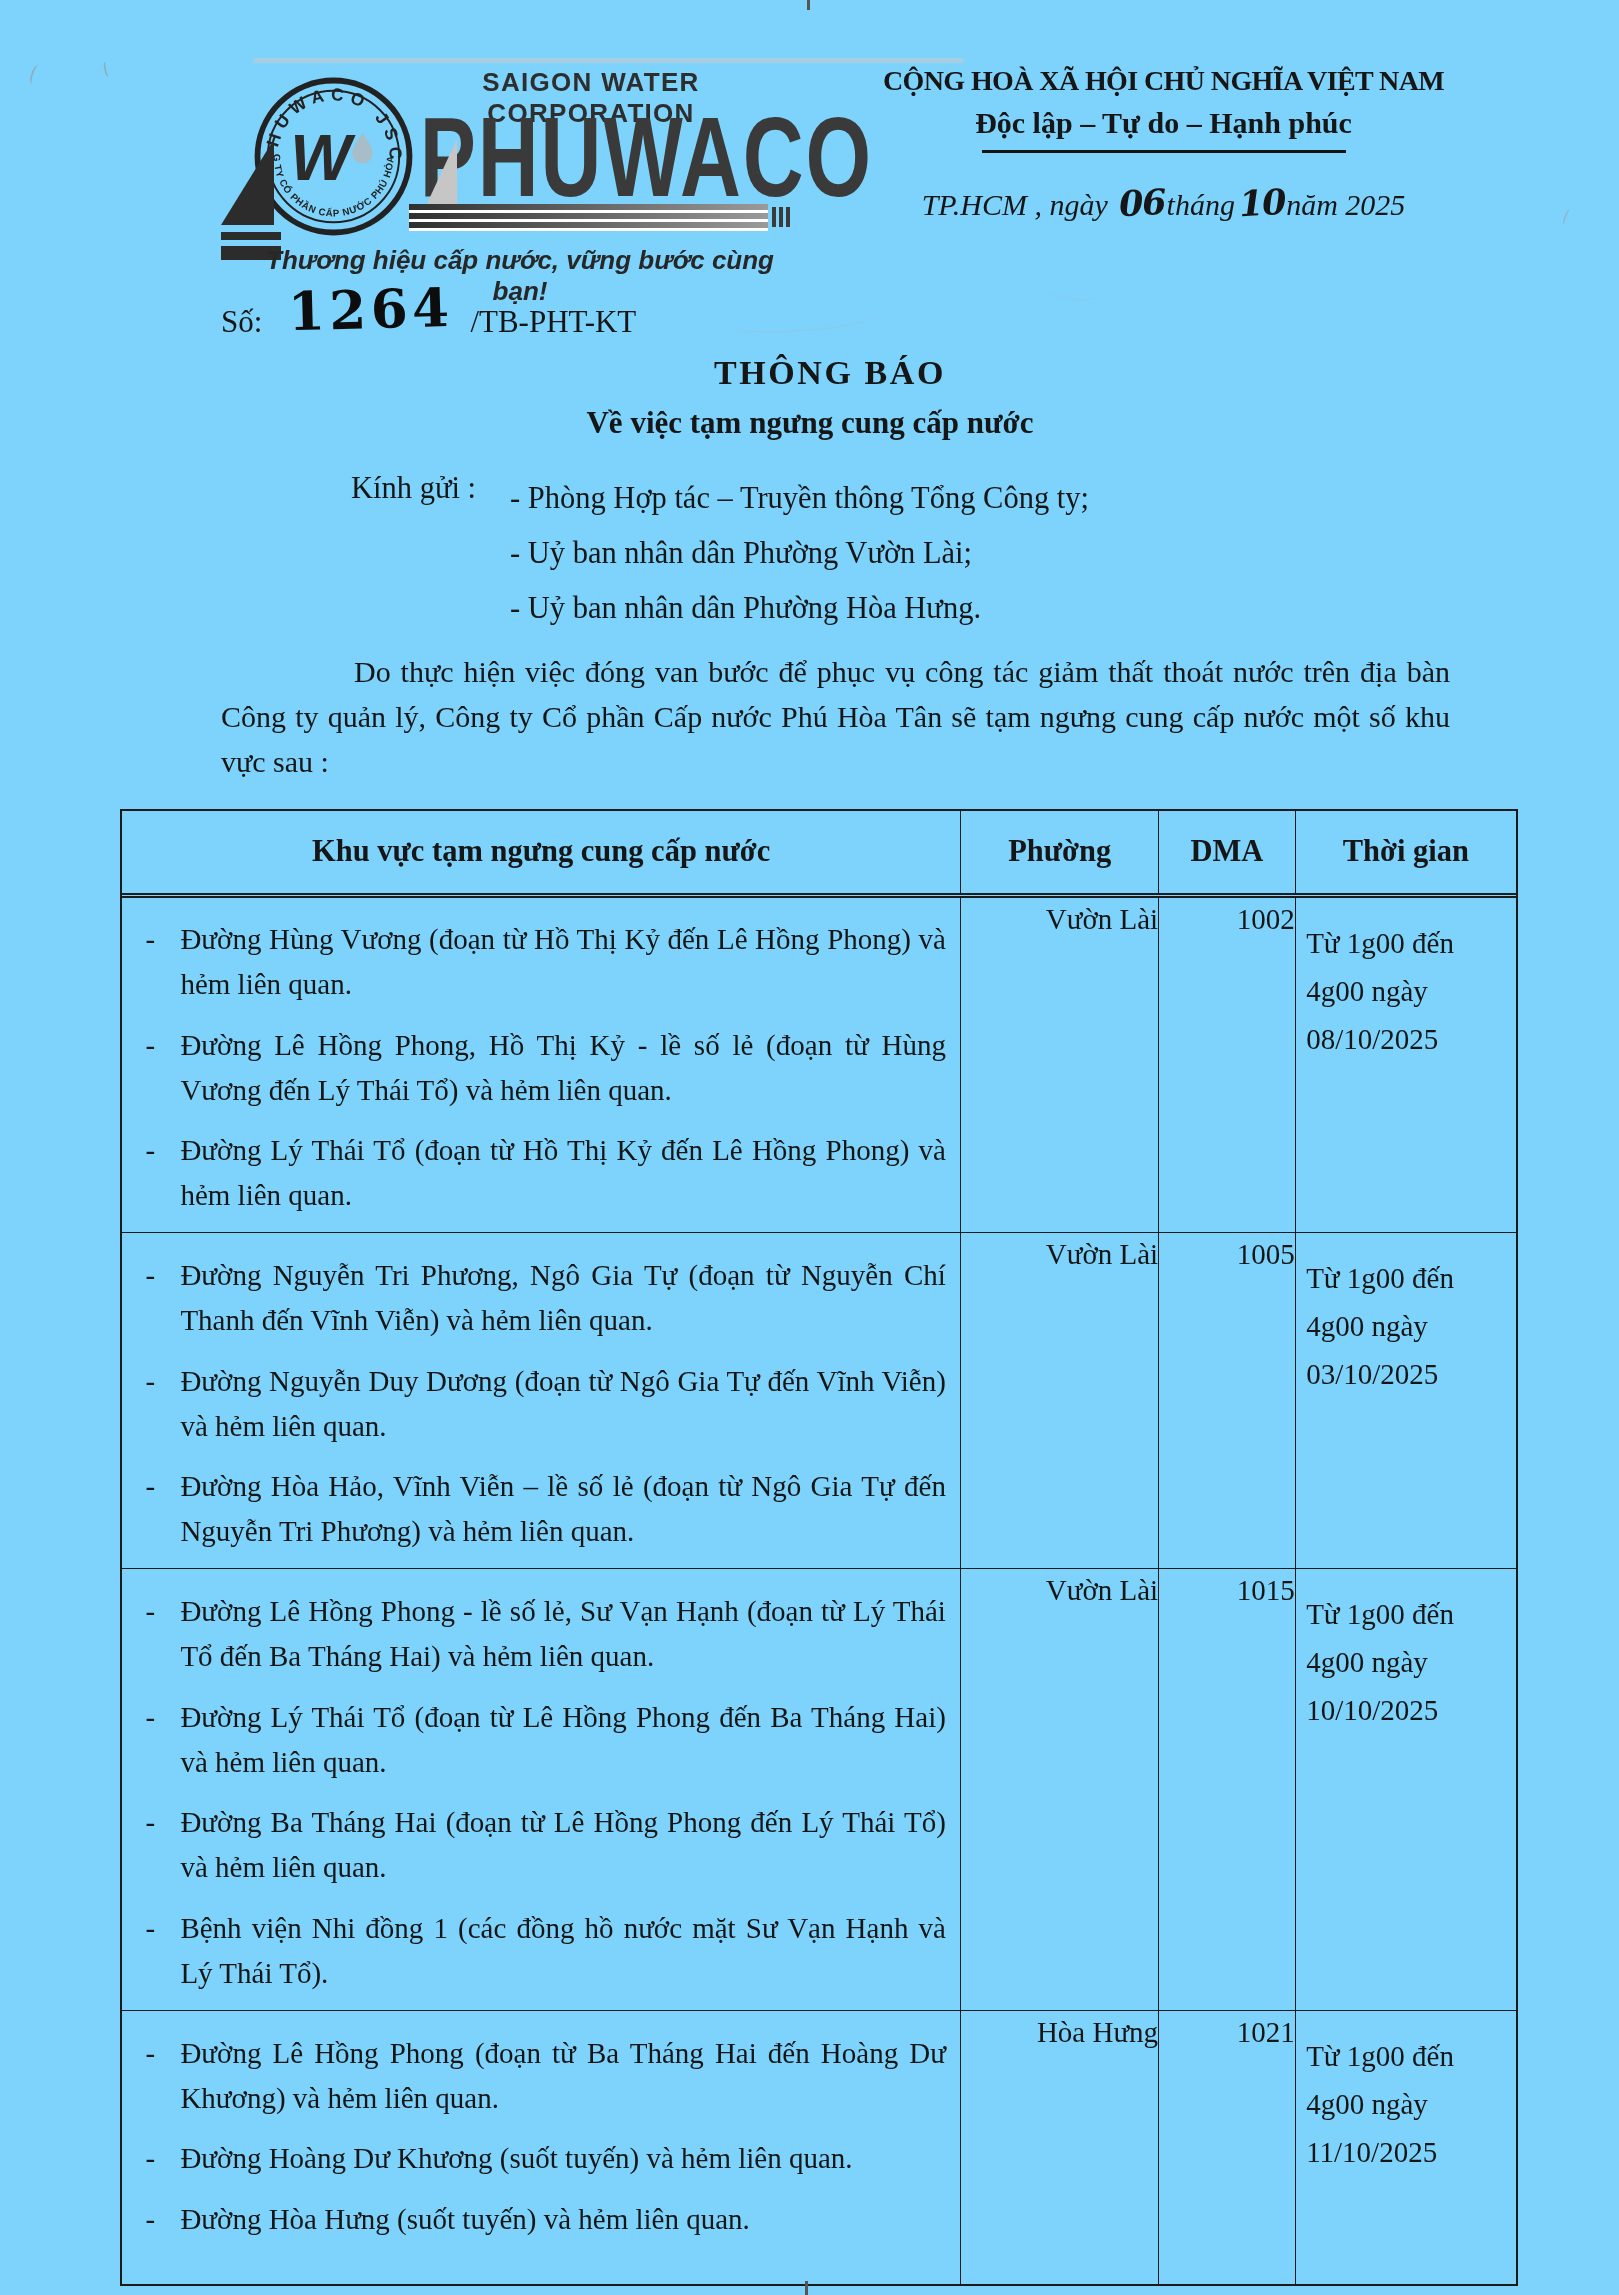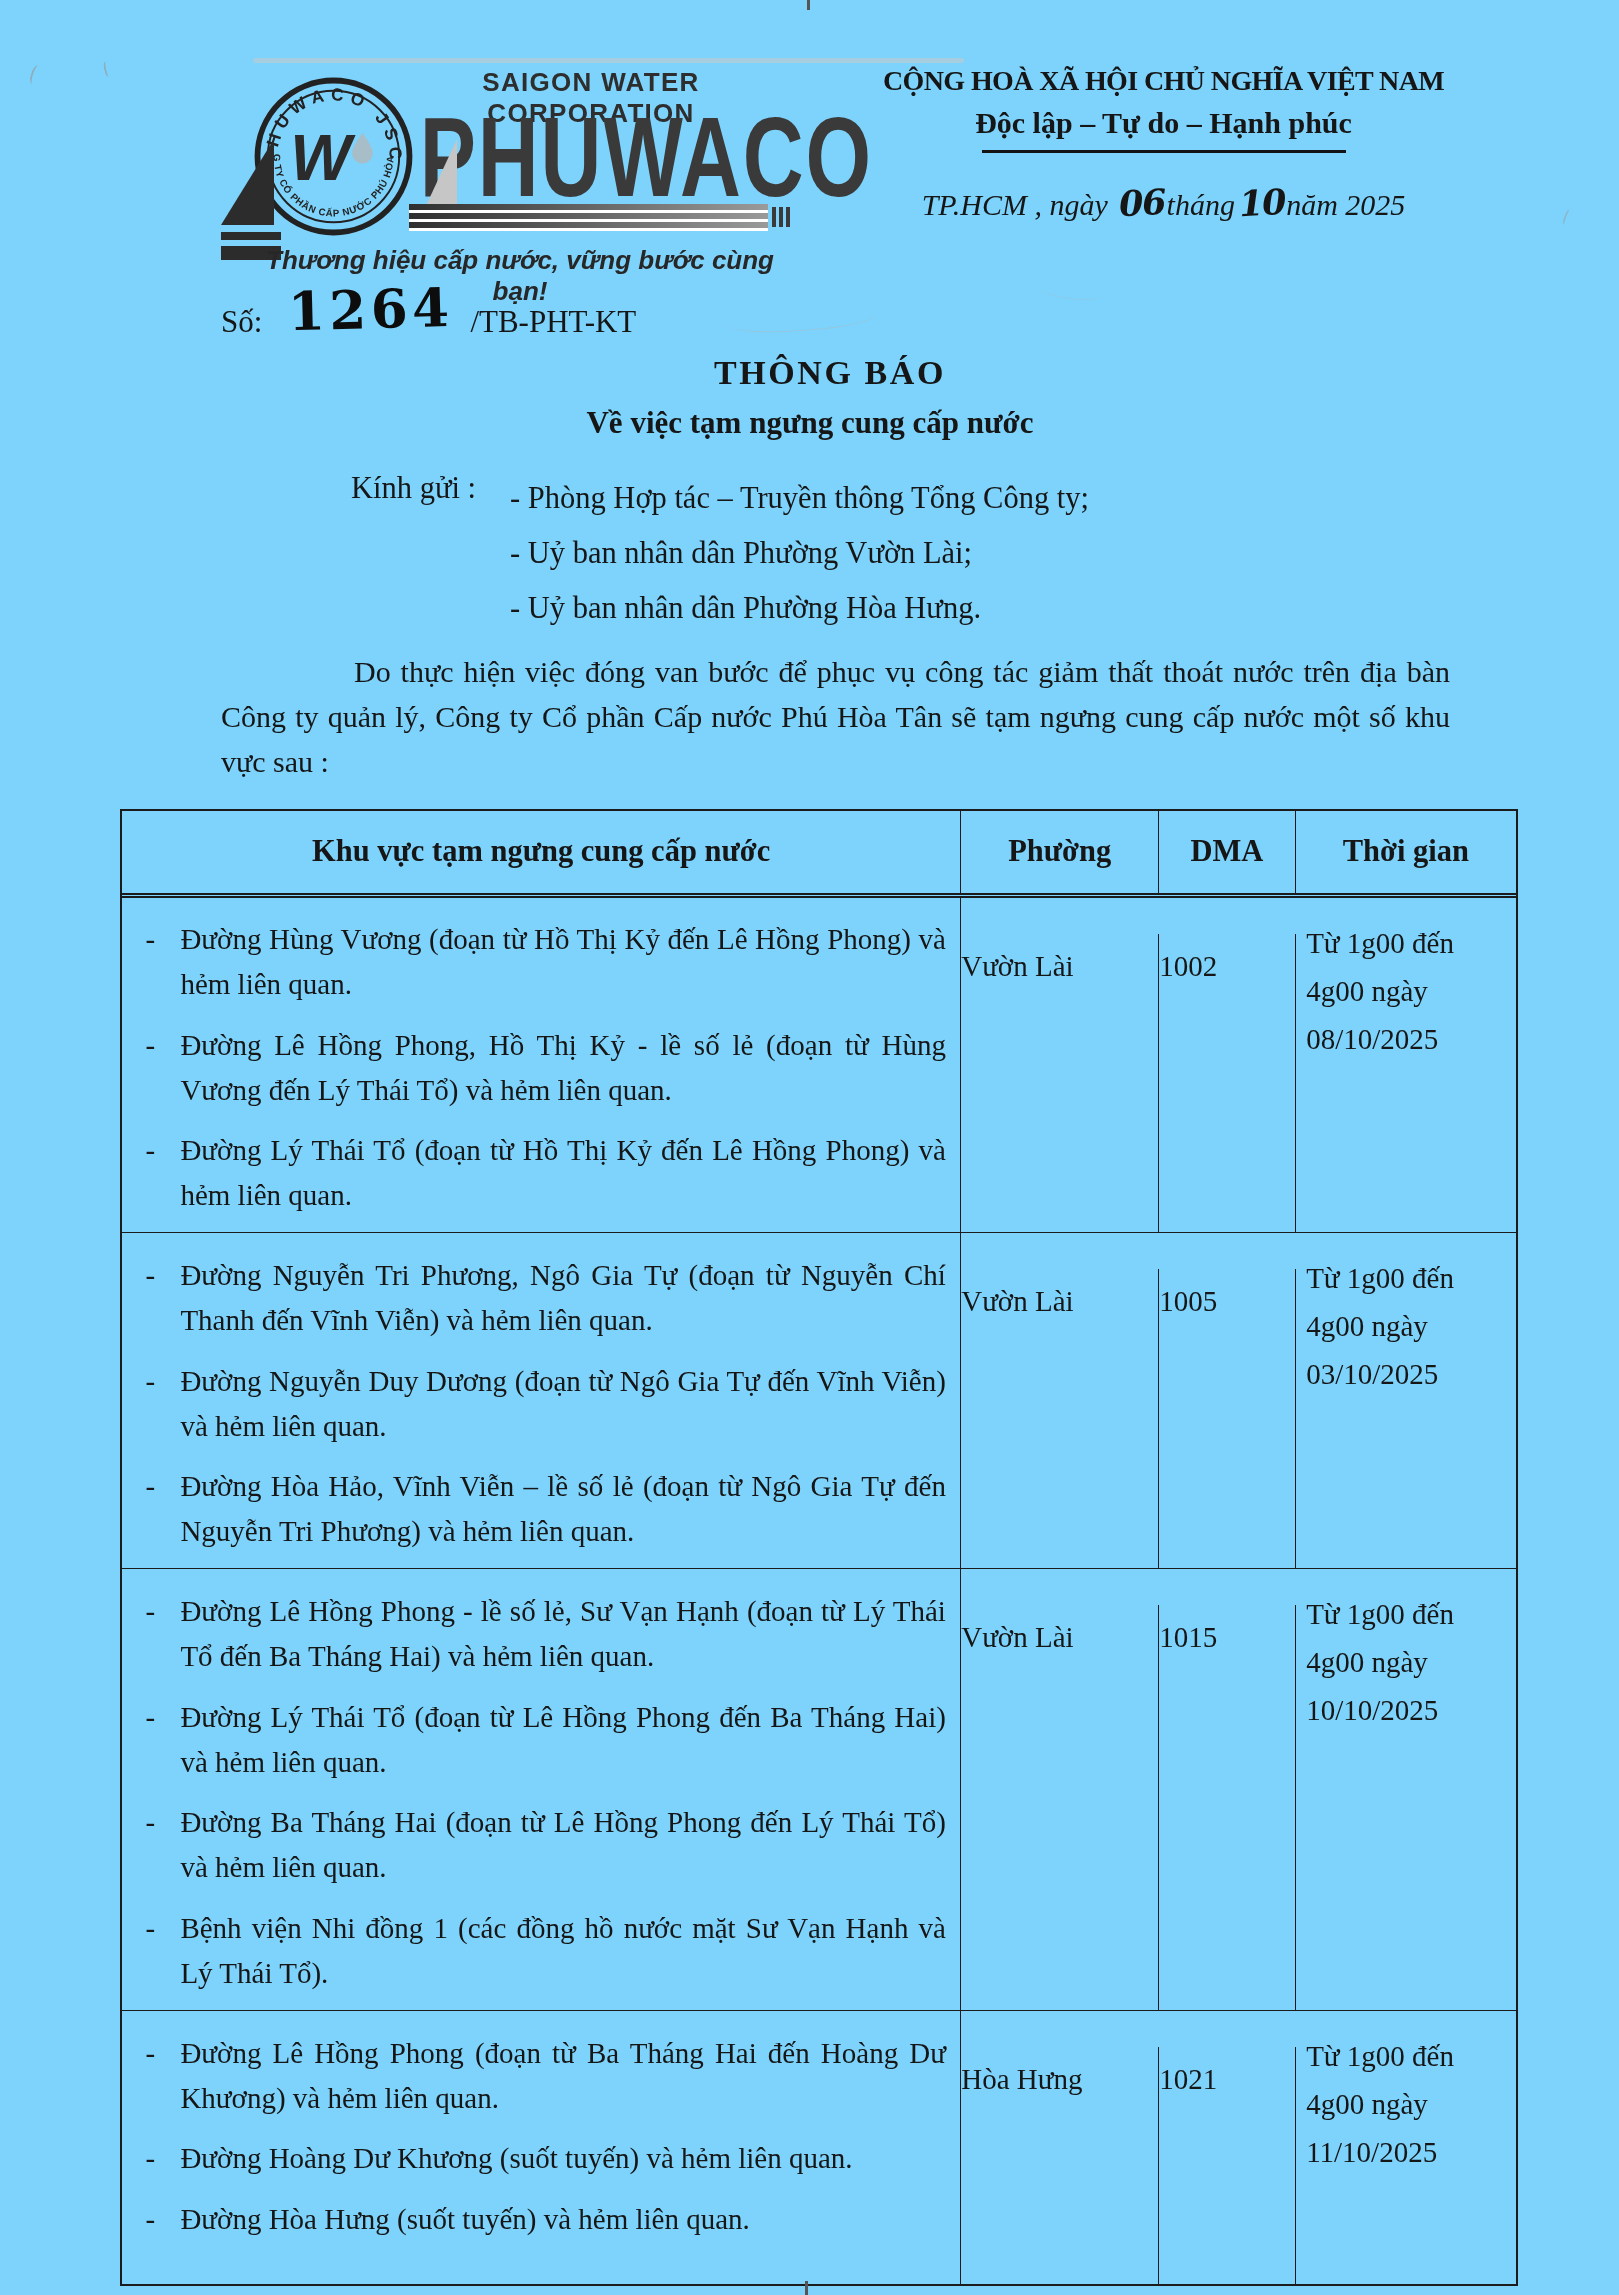--- a/index.html
+++ b/index.html
@@ -83,21 +83,21 @@
   .tr.thead { border-bottom:5.2px double #1b1b1b; }
   .td { border-right:1.9px solid #1b1b1b; }
   .td:last-child { border-right:none; }
   .c1 { flex:0 0 60.2%; }
   .c2 { flex:0 0 14.2%; }
   .c3 { flex:0 0 9.8%; }
   .c4 { flex:1 1 auto; }
   .thead .td { display:flex; align-items:center; justify-content:center; text-align:right;
     font-weight:bold; font-size:30.5px; min-height:82px; padding:6.5px; }
   .row .c1 { padding:19.5px 14.3px 14.3px 23.4px; }
-  .row .c2, .row .c3 { padding-top:16px; text-align:left;margin-top:36px; }
+  .row .c2, .row .c3 { padding-top:5px; text-align:right; }
   .row .c4 { padding:21px 10.4px 0; line-height:48px; }
   .area { display:flex; margin-bottom:15.6px; }
   .area:last-child { margin-bottom:0; }
   .dash { flex:0 0 35px; line-height:45px; }
   .area-text { flex:1 1 auto; text-align:justify; line-height:45px; }
   .r1 { min-height:325px; } .r2 { min-height:328px; } .r3 { min-height:425px; } .r4 { min-height:273px; }
 </style>
 </head>
 <body>
 

